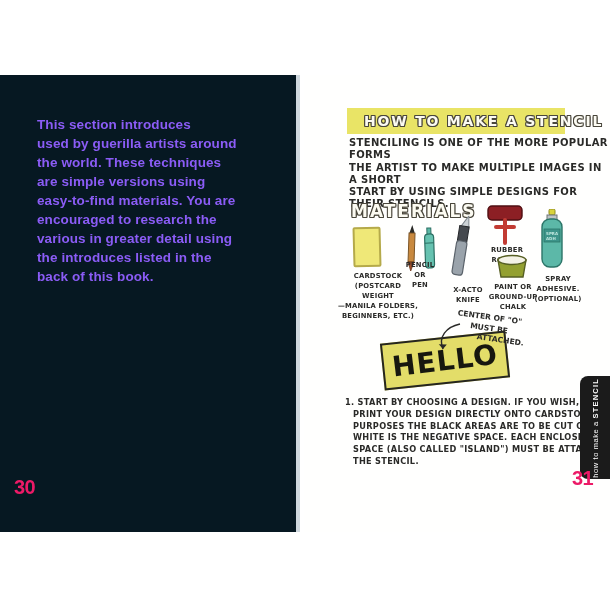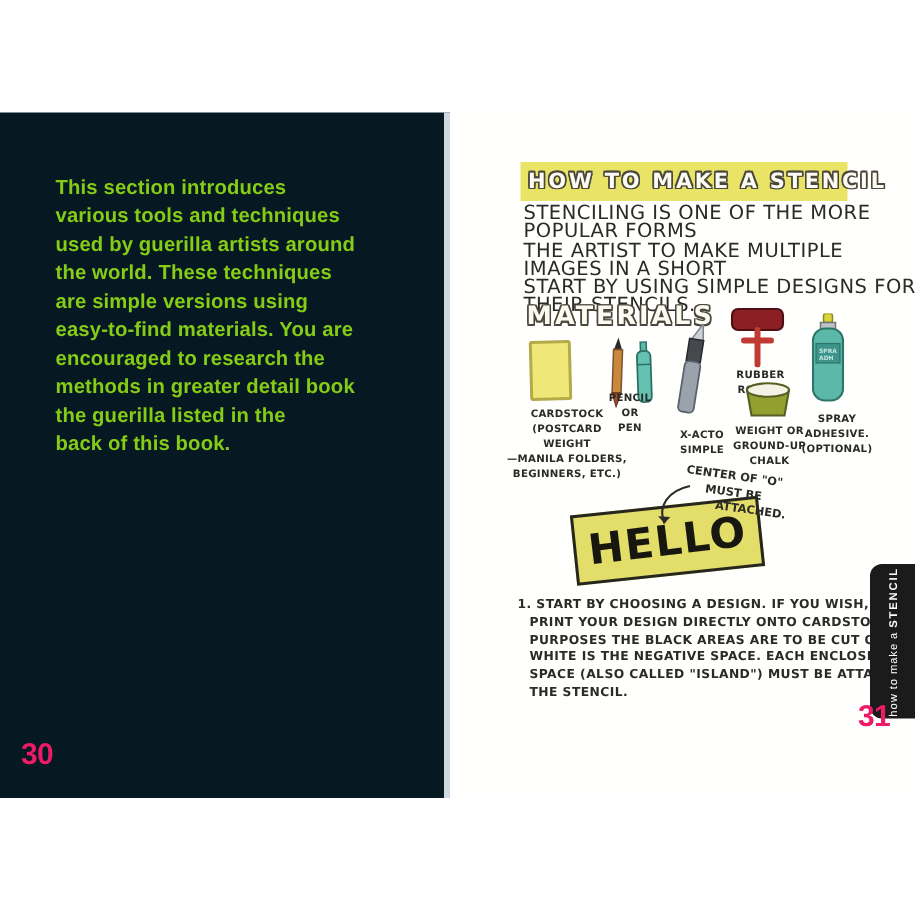--- a/index.html
+++ b/index.html
@@ -3,37 +3,37 @@
 <meta charset="utf-8">
 <style>
   * { margin:0; padding:0; box-sizing:border-box; }
   html,body { width:610px; height:610px; background:#ffffff; font-family:"Liberation Sans", sans-serif; overflow:hidden; }
   .spread { position:relative; width:610px; height:610px; background:#ffffff; }
 
   
   .left-page { position:absolute; left:0; top:75px; width:300px; height:457px;
     background:#061822; border-right:4px solid #cfd8de; }
   .intro-block { position:absolute; left:37px; top:40px; width:252px; }
-  .intro-line { color:#84cc16; font-weight:bold; font-size:13.5px; line-height:19px; letter-spacing:0.1px; }
+  .intro-line { color:#8b5cf6; font-weight:bold; font-size:13.5px; line-height:19px; letter-spacing:0.1px; }
   .pagenum { color:#ec1a67; font-weight:bold; font-size:20px; letter-spacing:-0.5px; }
-  .pagenum-left { position:absolute; left:14px; top:401px;margin-top:16px; }
+  .pagenum-left { position:absolute; left:14px; top:401px; }
 
   
   .right-page { position:absolute; left:304px; top:75px; width:306px; height:457px; background:#fffffe; }
   .hand { font-family:"DejaVu Sans", sans-serif; color:#2a2a28; }
 
   .title-band { position:absolute; left:43px; top:33px; width:218px; height:26px;
-    background:#e9e466; display:flex; align-items:center; padding-left:5px; }
+    background:#e9e466; display:flex; align-items:center; padding-left:17px; }
   .outline-text { color:#fcfbf2; font-weight:bold;
     text-shadow:-1px -1px 0 #4a473c, 1px -1px 0 #4a473c, -1px 1px 0 #4a473c, 1px 1px 0 #4a473c,
                 -1px 0 0 #4a473c, 1px 0 0 #4a473c, 0 -1px 0 #4a473c, 0 1px 0 #4a473c; }
   .title-text { font-size:14px; letter-spacing:1.8px; white-space:nowrap; }
 
   .rp-intro { position:absolute; left:45px; top:62px; width:262px; }
-  .rp-intro-line { font-size:13px; line-height:12.3px; letter-spacing:0.35px; font-weight:normal; }
+  .rp-intro-line { font-size:10px; line-height:12.3px; letter-spacing:0.35px; font-weight:bold; }
 
   .materials-heading { position:absolute; left:47px; top:126px; font-size:17px; letter-spacing:2px; }
 
   .mat-label { position:absolute; text-align:center; font-size:6.8px; line-height:10px; font-weight:bold; letter-spacing:0.2px; }
   .icon-abs { position:absolute; }
 
   .cardstock { position:absolute; left:49px; top:152px; width:28px; height:40px;
     background:#efe878; border:2px solid #b5aa4a; border-radius:2px; transform:rotate(-1.5deg); }
 
   .hello-sign { position:absolute; left:78px; top:262px; width:126px; height:47px;
@@ -61,28 +61,27 @@
   .can-text { fill:#bfe7de; font-size:4px; font-family:"DejaVu Sans", sans-serif; font-weight:bold; }
 </style>
 </head>
 <body>
 
 <div class="spread">
 
   <div class="left-page">
     <div class="intro-block">
       <div class="intro-line">This section introduces</div>
-      <div class="intro-line">various tools and techniques</div>
       <div class="intro-line">used by guerilla artists around</div>
       <div class="intro-line">the world. These techniques</div>
       <div class="intro-line">are simple versions using</div>
       <div class="intro-line">easy-to-find materials. You are</div>
       <div class="intro-line">encouraged to research the</div>
-      <div class="intro-line">methods in greater detail book</div>
-      <div class="intro-line">the guerilla listed in the</div>
+      <div class="intro-line">various in greater detail using</div>
+      <div class="intro-line">the introduces listed in the</div>
       <div class="intro-line">back of this book.</div>
     </div>
     <div class="pagenum pagenum-left">30</div>
   </div>
 
   <div class="right-page">
 
     <div class="title-band">
       <span class="outline-text title-text hand">HOW TO MAKE A STENCIL</span>
     </div>
@@ -119,37 +118,37 @@
       <div>PEN</div>
     </div>
 
     <svg class="icon-abs" style="left:145px; top:140px; transform:rotate(9deg);" width="24" height="63" viewBox="0 0 24 63">
       <polygon points="15,0 8,13 17,13" fill="#ccd2d6" stroke="#7d858c" stroke-width="1"></polygon>
       <rect x="7.5" y="11" width="9.5" height="15" fill="#45494e" stroke="#26282b" stroke-width="1"></rect>
       <rect x="7" y="26" width="10.5" height="34" rx="3" fill="#9aa3ab" stroke="#5a626a" stroke-width="1.2"></rect>
     </svg>
     <div class="mat-label hand" style="left:143px; top:210px; width:42px;">
       <div>X-ACTO</div>
-      <div>SIMPLE</div>
+      <div>KNIFE</div>
     </div>
 
     <svg class="icon-abs" style="left:180px; top:130px;" width="42" height="40" viewBox="0 0 42 40">
       <rect x="4" y="1" width="34" height="14" rx="4" fill="#8c1f24" stroke="#4f0f12" stroke-width="1.4"></rect>
       <path d="M21,15 L21,22 M12,22 L30,22 M21,22 L21,38" stroke="#c23b33" stroke-width="4" fill="none" stroke-linecap="round"></path>
     </svg>
     <div class="mat-label hand" style="left:173px; top:170px; width:60px;">
       <div>RUBBER ROLLER</div>
     </div>
 
     <svg class="icon-abs" style="left:191px; top:179px;" width="34" height="25" viewBox="0 0 34 25">
       <path d="M3,6 L6,23 L28,23 L31,6 Z" fill="#93a031" stroke="#565f23" stroke-width="1.4"></path>
       <ellipse cx="17" cy="6" rx="14" ry="4.5" fill="#f4f2e6" stroke="#565f23" stroke-width="1.4"></ellipse>
     </svg>
     <div class="mat-label hand" style="left:184px; top:207px; width:50px;">
-      <div>WEIGHT OR</div>
+      <div>PAINT OR</div>
       <div>GROUND-UP</div>
       <div>CHALK</div>
     </div>
 
     <svg class="icon-abs" style="left:234px; top:134px;" width="28" height="60" viewBox="0 0 28 60">
       <rect x="11" y="0" width="6" height="6" rx="1.5" fill="#d9d33c" stroke="#8e8a1e" stroke-width="1"></rect>
       <rect x="9" y="6" width="10" height="5" fill="#bfc4c6" stroke="#6e7477" stroke-width="1"></rect>
       <rect x="4" y="10" width="20" height="48" rx="8" fill="#5cb8a8" stroke="#2c7568" stroke-width="1.4"></rect>
       <rect x="6" y="20" width="16" height="13" fill="#3d948a" stroke="#2c7568" stroke-width="0.8"></rect>
       <text class="can-text" x="8" y="26">SPRA</text>

